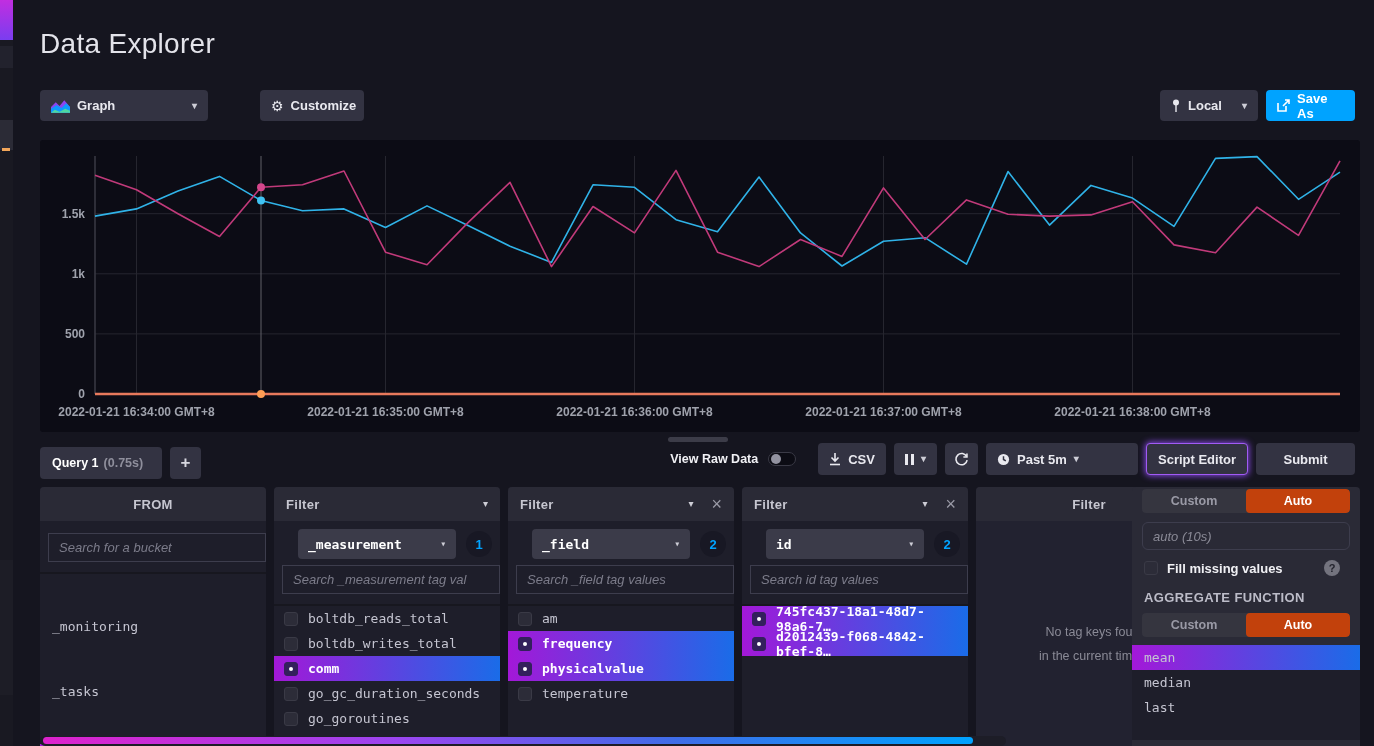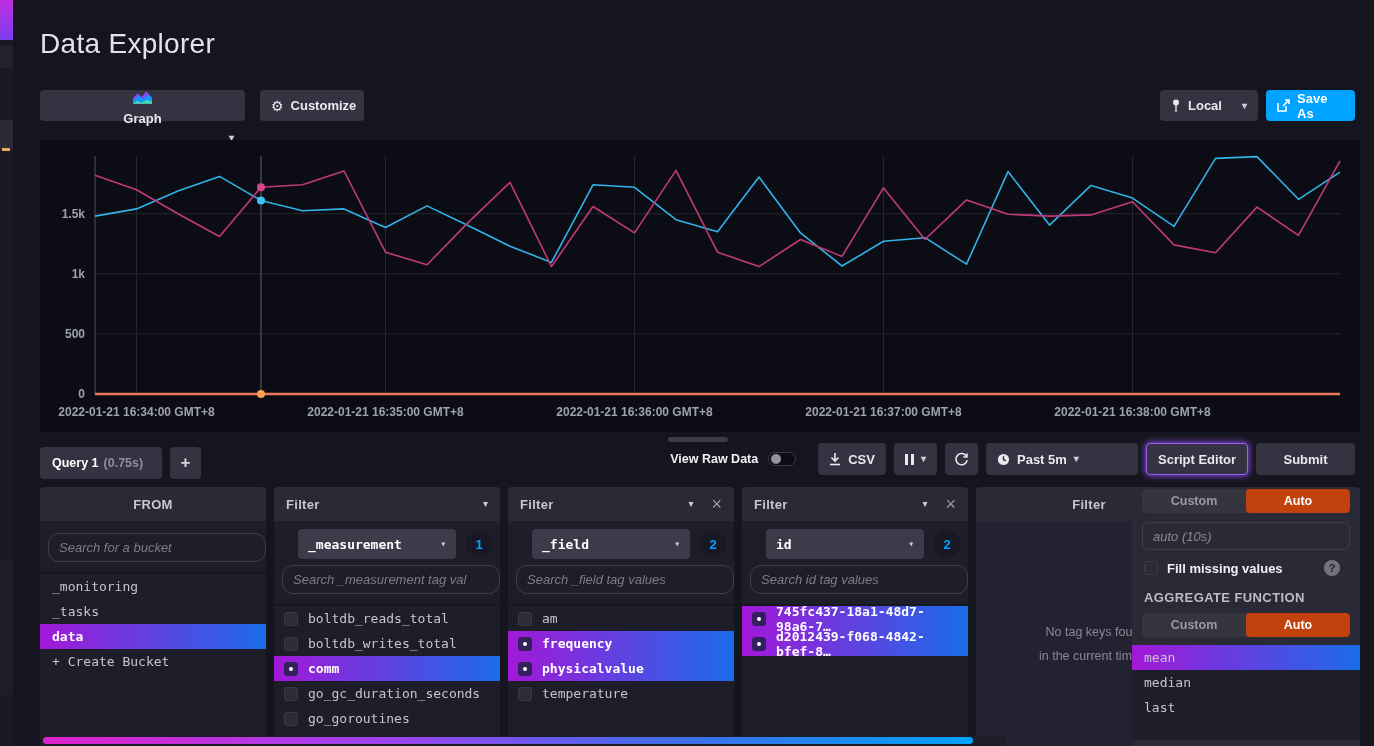--- a/index.html
+++ b/index.html
@@ -57,34 +57,34 @@
 
   
   .card { position:absolute; top:487px; width:226px; height:259px; background:#1e1e2a;
     border-radius:4px 4px 0 0; overflow:hidden; }
   .chead { height:34px; background:#2a2a36; display:flex; align-items:center;
     padding:0 12px; gap:10px;justify-content:center; }
   .ctitle { font-size:13px; font-weight:bold; color:#c6c6d0; letter-spacing:.3px; }
   .chead .caret { margin-left:auto; cursor:pointer; }
   .xbtn { color:#9a9aa6; font-size:18px; line-height:1; cursor:pointer; margin-left:8px; }
   .search { display:block; width:218px; margin:12px 8px 10px 8px; height:29px; background:transparent;
-    border:1.5px solid #3d3d4d; border-radius:11px; padding:0 10px; color:#d5d5dd;
+    border:1.5px solid #3d3d4d; border-radius:0; padding:0 10px; color:#d5d5dd;
     font-size:13px; outline:none; }
   .search::placeholder { color:#7c7c8a; font-style:italic; }
   .fsearch { margin-top:6px; }
   .divider { height:2px; background:#17171f; }
   .krow { display:flex; align-items:center; margin:8px 8px 0 24px; gap:10px; }
   .kdd { width:160px; height:30px; background:#3b3b49; border-radius:4px; display:flex;
     align-items:center; padding:0 10px; color:#fff; cursor:pointer;
     font:bold 13px "DejaVu Sans Mono",monospace; }
   .kdd .caret { margin-left:auto; }
   .badge { width:26px; height:26px; border-radius:50%; background:#181824; color:#00A3FF;
     font-size:13px; font-weight:bold; display:flex; align-items:center; justify-content:center; }
   .bitem { height:25px; display:flex; align-items:center; padding:0 12px;
-    font:13px "DejaVu Sans Mono",monospace; color:#c5c5d1; cursor:pointer; }
+    font:13px "DejaVu Sans Mono",monospace; color:#c5c5d1; cursor:pointer;margin-top:40px; }
   .citem { height:25px; display:flex; align-items:center; padding:0 10px; gap:10px;
     font:13px "DejaVu Sans Mono",monospace; color:#c5c5d1; cursor:pointer; }
   .sel { background:linear-gradient(90deg,#A318D8 0%,#1A6CE8 100%); color:#fff; font-weight:bold; }
   .cbox { width:14px; height:14px; border-radius:3px; background:#2c2c38;
     border:1px solid #3a3a46; flex:none; position:relative; cursor:pointer; }
   .cbox.on { background:#33205c; border-color:#33205c; }
   .cbox.on::after { content:""; position:absolute; left:4px; top:4px; width:4px; height:4px;
     border-radius:50%; background:#fff; }
   .empty-msg { margin-top:100px; text-align:center; font-size:12.5px; color:#8a8a96; line-height:1.9; }
 
@@ -128,21 +128,21 @@
   <div class="sliver">
     <div class="logo"></div>
     <div class="nub1"></div>
     <div class="nub2"></div>
     <div class="orange-dash"></div>
     <div class="nub3"></div>
   </div>
 
   <div class="page-title">Data Explorer</div>
 
-  <div class="btn" style="left:40px; top:90px; width:205px;flex-direction:column;">
+  <div class="btn" style="left:40px; top:90px; width:168px;">
     <span style="display:flex;">
       <svg width="19" height="14" viewBox="0 0 20 14">
         <path d="M0 14 L0 8 5 3 9 7 14 1 20 8 20 14 Z" fill="#8e44f0"></path>
         <path d="M0 14 L0 10 6 6 11 9 16 4 20 8 20 14 Z" fill="#00a3ff" opacity="0.9"></path>
         <path d="M0 14 L4 11 9 13 15 10 20 12 20 14 Z" fill="#4ed8a0"></path>
       </svg>
     </span>
     <span>Graph</span>
     <span class="caret">▾</span>
   </div>

